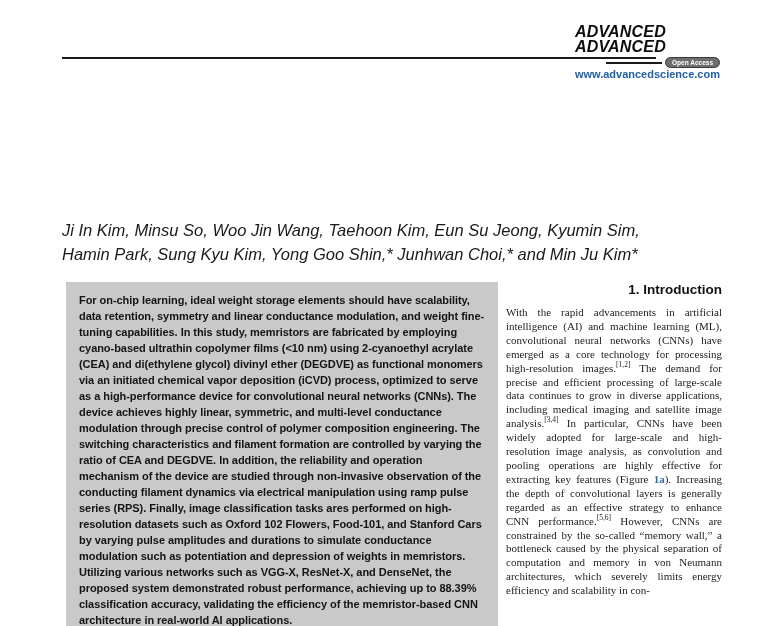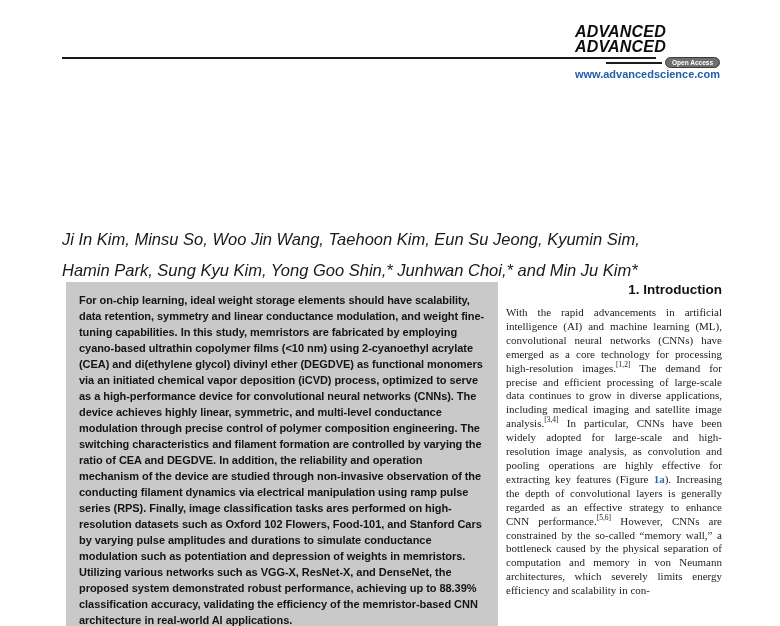--- a/index.html
+++ b/index.html
@@ -33,22 +33,22 @@
     color:#2160a8; text-decoration:none;
   }
 
   
   .title {
     position:absolute; left:62px; top:96px; width:680px;
     font-weight:bold; font-size:24px; line-height:31px; letter-spacing:-0.2px;
     color:#141414; white-space:pre-line;
   }
   .authors {
-    position:absolute; left:62px; top:224px; width:680px;
-    font-style:italic; font-size:16.5px; line-height:31px; color:#1a1a1a;
+    position:absolute; left:62px; top:218px; width:680px;
+    font-style:italic; font-size:16.5px; line-height:24px; color:#1a1a1a;
     white-space:pre-line;
   }
 
   
   .columns { position:absolute; left:66px; top:282px; width:656px; display:flex; gap:8px; }
   .abstract-box {
     width:432px; height:344px; box-sizing:border-box;
     background:#c9c9c9; padding:10px 13px; overflow:hidden;
   }
   .abstract-text {

